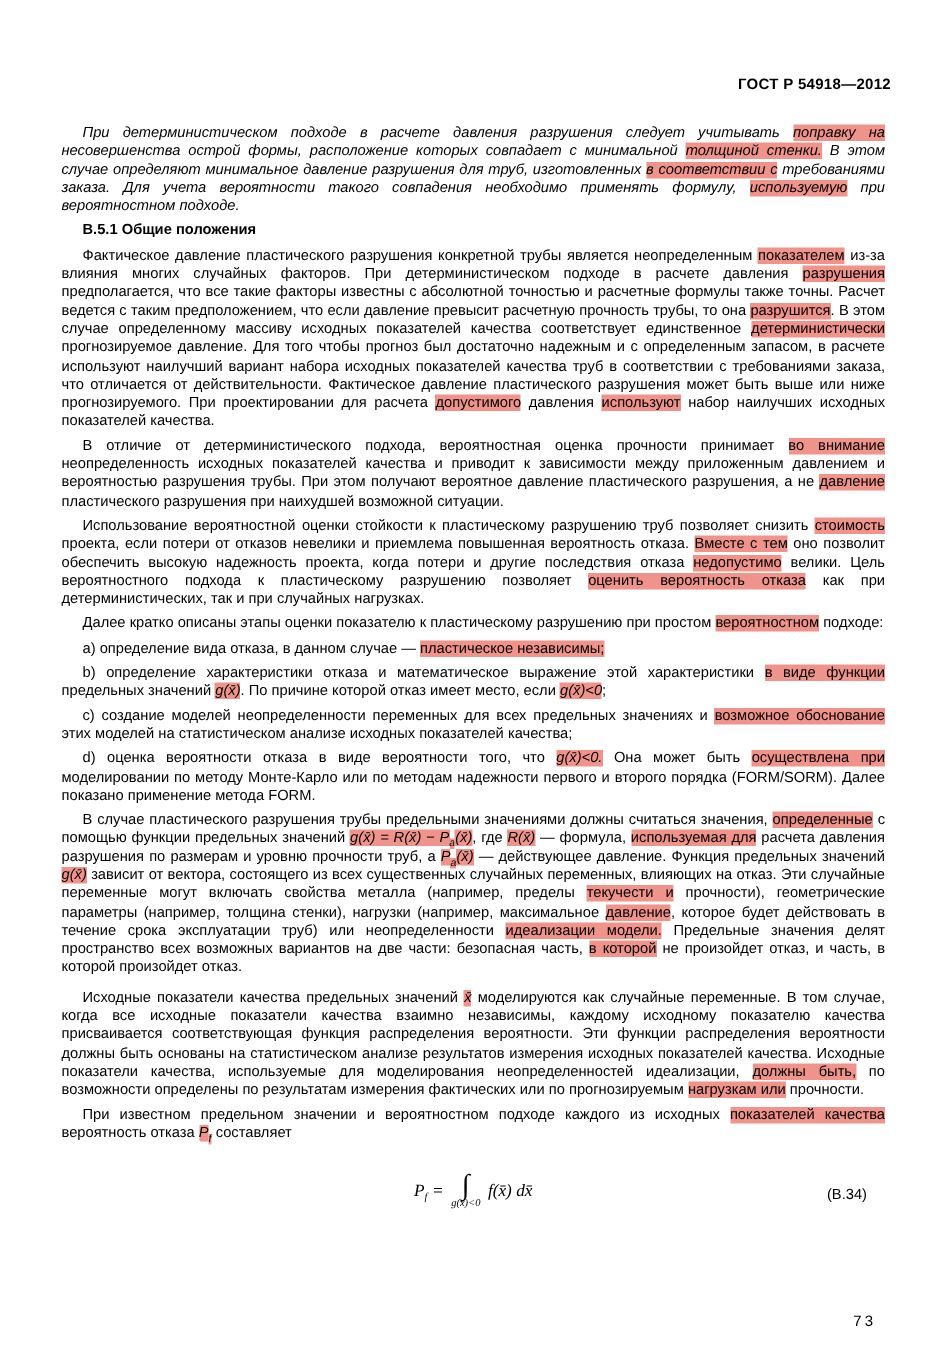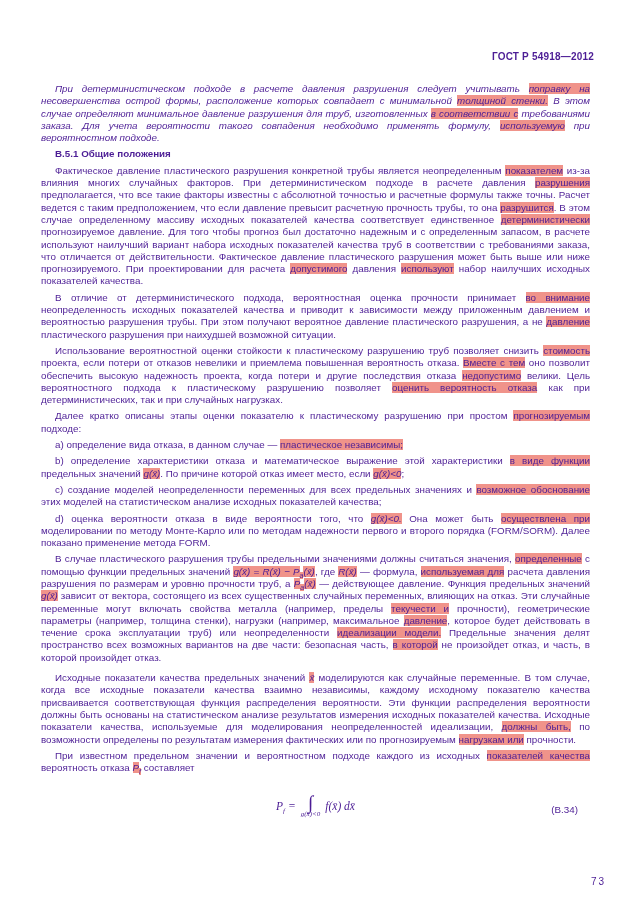--- a/index.html
+++ b/index.html
@@ -2,21 +2,21 @@
 <html><head>
 <meta charset="utf-8">
 <style>
   html, body { margin: 0; padding: 0; background: #ffffff; }
   .page {
     position: relative;
     width: 630px;
     height: 913px;
     background: #ffffff;
     font-family: "Liberation Sans", sans-serif;
-    color: #4c1d95;
+    color: #000000;
     overflow: hidden;
   }
   .header {
     position: absolute;
     top: 51px;
     right: 36px;
     font-weight: bold;
     font-size: 10px;
     letter-spacing: 0.2px;
   }
@@ -64,42 +64,42 @@
     position: absolute;
     right: 16px;
     top: 50%;
     transform: translateY(-50%);
     font-size: 9.8px;
     font-style: normal;
     font-family: "Liberation Sans", sans-serif;
   }
   .page-number {
     position: absolute;
-    right: 24px;
+    right: 46px;
     bottom: 26px;
     font-size: 10px;
     letter-spacing: 2px;
   }
 </style>
 </head>
 <body>
 
 <div class="page">
 
   <div class="header">ГОСТ Р 54918—2012</div>
 
   <div class="content">
 
     <div id="paragraphs">
         <p class="block paragraph italic"><span>При детерминистическом подходе в расчете давления разрушения следует учитывать </span><span style="background: rgb(240, 147, 138);">поправку на</span><span> несовершенства острой формы, расположение которых совпадает с минимальной </span><span style="background: rgb(240, 147, 138);">толщиной стенки.</span><span> В этом случае определяют минимальное давление разрушения для труб, изготовленных </span><span style="background: rgb(240, 147, 138);">в соответствии с</span><span> требованиями заказа. Для учета вероятности такого совпадения необходимо применять формулу, </span><span style="background: rgb(240, 147, 138);">используемую</span><span> при вероятностном подходе.</span></p>
         <p class="block heading"><span>В.5.1 Общие положения</span></p>
         <p class="block paragraph"><span>Фактическое давление пластического разрушения конкретной трубы является неопределенным </span><span style="background: rgb(240, 147, 138);">показателем</span><span> из-за влияния многих случайных факторов. При детерминистическом подходе в расчете давления </span><span style="background: rgb(240, 147, 138);">разрушения</span><span> предполагается, что все такие факторы известны с абсолютной точностью и расчетные формулы также точны. Расчет ведется с таким предположением, что если давление превысит расчетную прочность трубы, то она </span><span style="background: rgb(240, 147, 138);">разрушится</span><span>. В этом случае определенному массиву исходных показателей качества соответствует единственное </span><span style="background: rgb(240, 147, 138);">детерминистически</span><span> прогнозируемое давление. Для того чтобы прогноз был достаточно надежным и с определенным запасом, в расчете используют наилучший вариант набора исходных показателей качества труб в соответствии с требованиями заказа, что отличается от действительности. Фактическое давление пластического разрушения может быть выше или ниже прогнозируемого. При проектировании для расчета </span><span style="background: rgb(240, 147, 138);">допустимого</span><span> давления </span><span style="background: rgb(240, 147, 138);">используют</span><span> набор наилучших исходных показателей качества.</span></p>
         <p class="block paragraph"><span>В отличие от детерминистического подхода, вероятностная оценка прочности принимает </span><span style="background: rgb(240, 147, 138);">во внимание</span><span> неопределенность исходных показателей качества и приводит к зависимости между приложенным давлением и вероятностью разрушения трубы. При этом получают вероятное давление пластического разрушения, а не </span><span style="background: rgb(240, 147, 138);">давление</span><span> пластического разрушения при наихудшей возможной ситуации.</span></p>
         <p class="block paragraph"><span>Использование вероятностной оценки стойкости к пластическому разрушению труб позволяет снизить </span><span style="background: rgb(240, 147, 138);">стоимость</span><span> проекта, если потери от отказов невелики и приемлема повышенная вероятность отказа. </span><span style="background: rgb(240, 147, 138);">Вместе с тем</span><span> оно позволит обеспечить высокую надежность проекта, когда потери и другие последствия отказа </span><span style="background: rgb(240, 147, 138);">недопустимо</span><span> велики. Цель вероятностного подхода к пластическому разрушению позволяет </span><span style="background: rgb(240, 147, 138);">оценить вероятность отказа</span><span> как при детерминистических, так и при случайных нагрузках.</span></p>
-        <p class="block paragraph"><span>Далее кратко описаны этапы оценки показателю к пластическому разрушению при простом </span><span style="background: rgb(240, 147, 138);">прогнозируемым</span><span> подходе:</span></p>
+        <p class="block paragraph"><span>Далее кратко описаны этапы оценки показателю к пластическому разрушению при простом </span><span style="background: rgb(240, 147, 138);">вероятностном</span><span> подходе:</span></p>
         <p class="block list-item"><span>a) определение вида отказа, в данном случае — </span><span style="background: rgb(240, 147, 138);">пластическое независимы;</span></p>
         <p class="block list-item"><span>b) определение характеристики отказа и математическое выражение этой характеристики </span><span style="background: rgb(240, 147, 138);">в виде функции</span><span> предельных значений </span><span style="font-style: italic; background: rgb(240, 147, 138);">g(x̄)</span><span>. По причине которой отказ имеет место, если </span><span style="font-style: italic; background: rgb(240, 147, 138);">g(x̄)&lt;0</span><span>;</span></p>
         <p class="block list-item"><span>c) создание моделей неопределенности переменных для всех предельных значениях и </span><span style="background: rgb(240, 147, 138);">возможное обоснование</span><span> этих моделей на статистическом анализе исходных показателей качества;</span></p>
         <p class="block list-item"><span>d) оценка вероятности отказа в виде вероятности того, что </span><span style="font-style: italic; background: rgb(240, 147, 138);">g(x̄)&lt;0.</span><span> Она может быть </span><span style="background: rgb(240, 147, 138);">осуществлена при</span><span> моделировании по методу Монте-Карло или по методам надежности первого и второго порядка (FORM/SORM). Далее показано применение метода FORM.</span></p>
         <p class="block paragraph" style="margin-top: 4px;"><span>В случае пластического разрушения трубы предельными значениями должны считаться значения, </span><span style="background: rgb(240, 147, 138);">определенные</span><span> с помощью функции предельных значений </span><span style="font-style: italic; background: rgb(240, 147, 138);">g(x̄) = R(x̄) − P</span><sub style="font-style: italic; background: rgb(240, 147, 138);">a</sub><span style="font-style: italic; background: rgb(240, 147, 138);">(x̄)</span><span>, где </span><span style="font-style: italic; background: rgb(240, 147, 138);">R(x̄)</span><span> — формула, </span><span style="background: rgb(240, 147, 138);">используемая для</span><span> расчета давления разрушения по размерам и уровню прочности труб, а </span><span style="font-style: italic; background: rgb(240, 147, 138);">P</span><sub style="font-style: italic; background: rgb(240, 147, 138);">a</sub><span style="font-style: italic; background: rgb(240, 147, 138);">(x̄)</span><span> — действующее давление. Функция предельных значений </span><span style="font-style: italic; background: rgb(240, 147, 138);">g(x̄)</span><span> зависит от вектора, состоящего из всех существенных случайных переменных, влияющих на отказ. Эти случайные переменные могут включать свойства металла (например, пределы </span><span style="background: rgb(240, 147, 138);">текучести и</span><span> прочности), геометрические параметры (например, толщина стенки), нагрузки (например, максимальное </span><span style="background: rgb(240, 147, 138);">давление</span><span>, которое будет действовать в течение срока эксплуатации труб) или неопределенности </span><span style="background: rgb(240, 147, 138);">идеализации модели.</span><span> Предельные значения делят пространство всех возможных вариантов на две части: безопасная часть, </span><span style="background: rgb(240, 147, 138);">в которой</span><span> не произойдет отказ, и часть, в которой произойдет отказ.</span></p>
         <p class="block paragraph" style="margin-top: 8px;"><span>Исходные показатели качества предельных значений </span><span style="font-style: italic; background: rgb(240, 147, 138);">x̄</span><span> моделируются как случайные переменные. В том случае, когда все исходные показатели качества взаимно независимы, каждому исходному показателю качества присваивается соответствующая функция распределения вероятности. Эти функции распределения вероятности должны быть основаны на статистическом анализе результатов измерения исходных показателей качества. Исходные показатели качества, используемые для моделирования неопределенностей идеализации, </span><span style="background: rgb(240, 147, 138);">должны быть,</span><span> по возможности определены по результатам измерения фактических или по прогнозируемым </span><span style="background: rgb(240, 147, 138);">нагрузкам или</span><span> прочности.</span></p>
         <p class="block paragraph" style="margin-top: 4px;"><span>При известном предельном значении и вероятностном подходе каждого из исходных </span><span style="background: rgb(240, 147, 138);">показателей качества</span><span> вероятность отказа </span><span style="font-style: italic; background: rgb(240, 147, 138);">P</span><sub style="font-style: italic; background: rgb(240, 147, 138);">f</sub><span> составляет</span></p>
       </div>
 
     <div class="formula-row">

